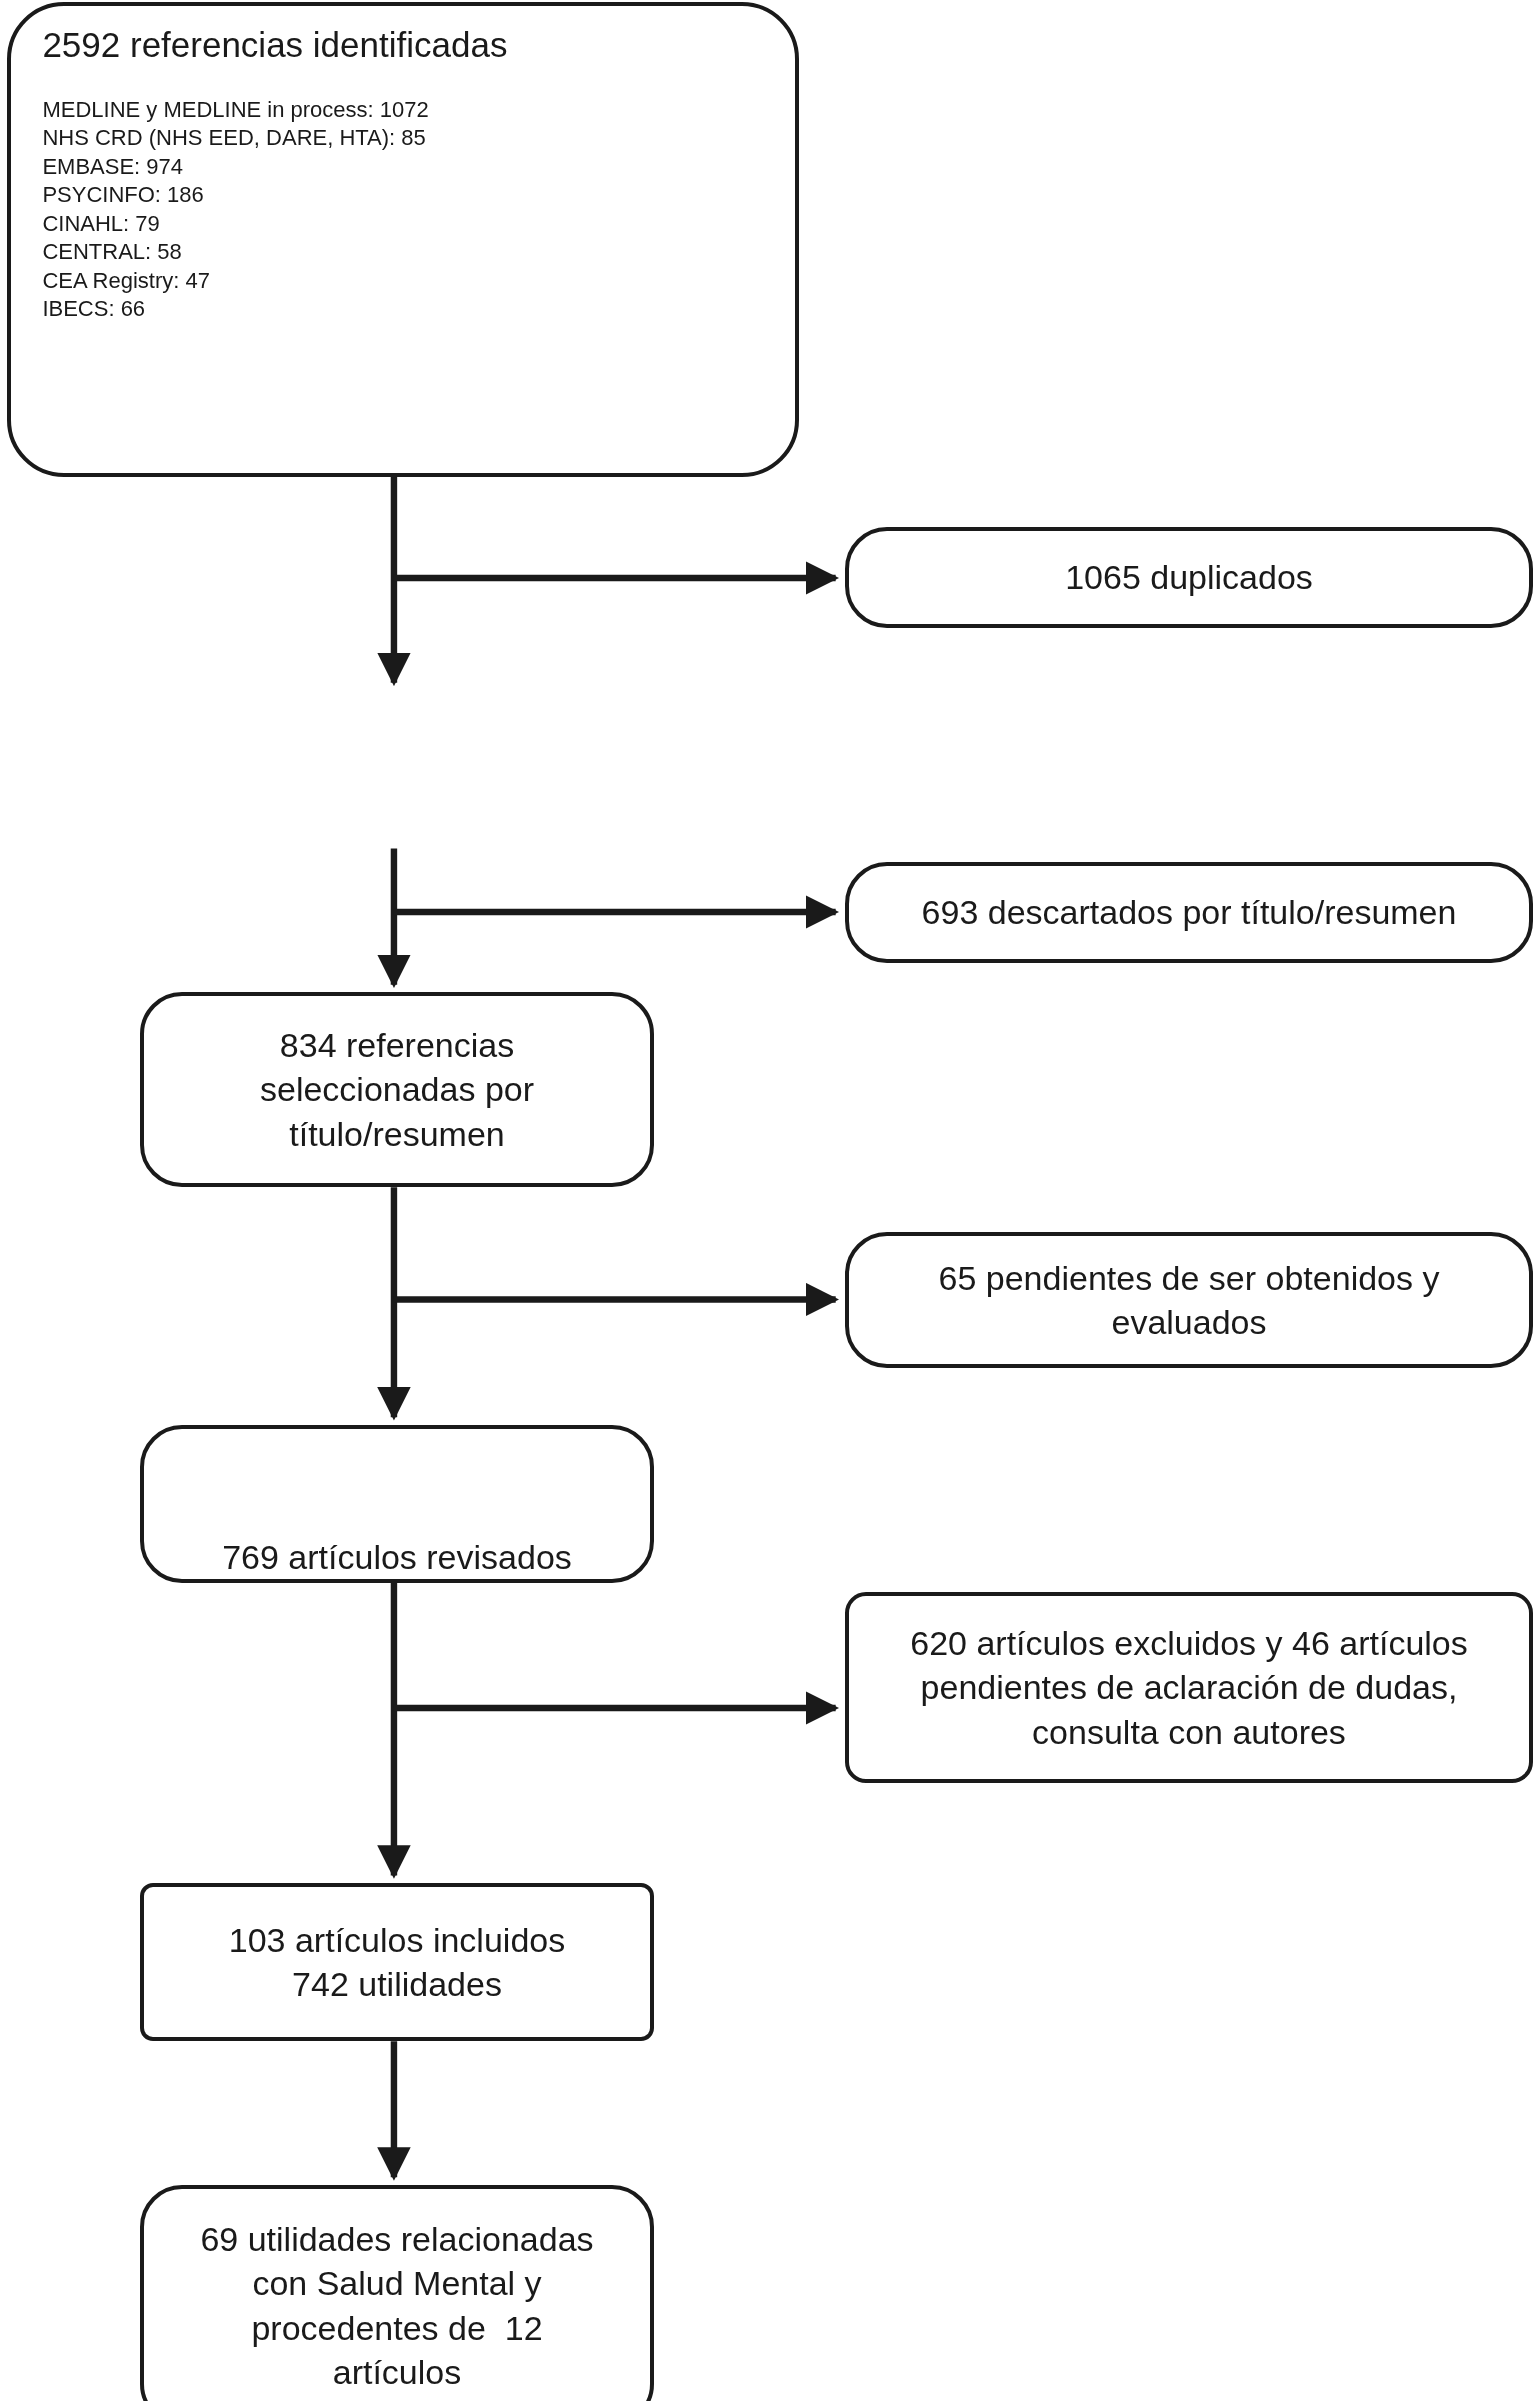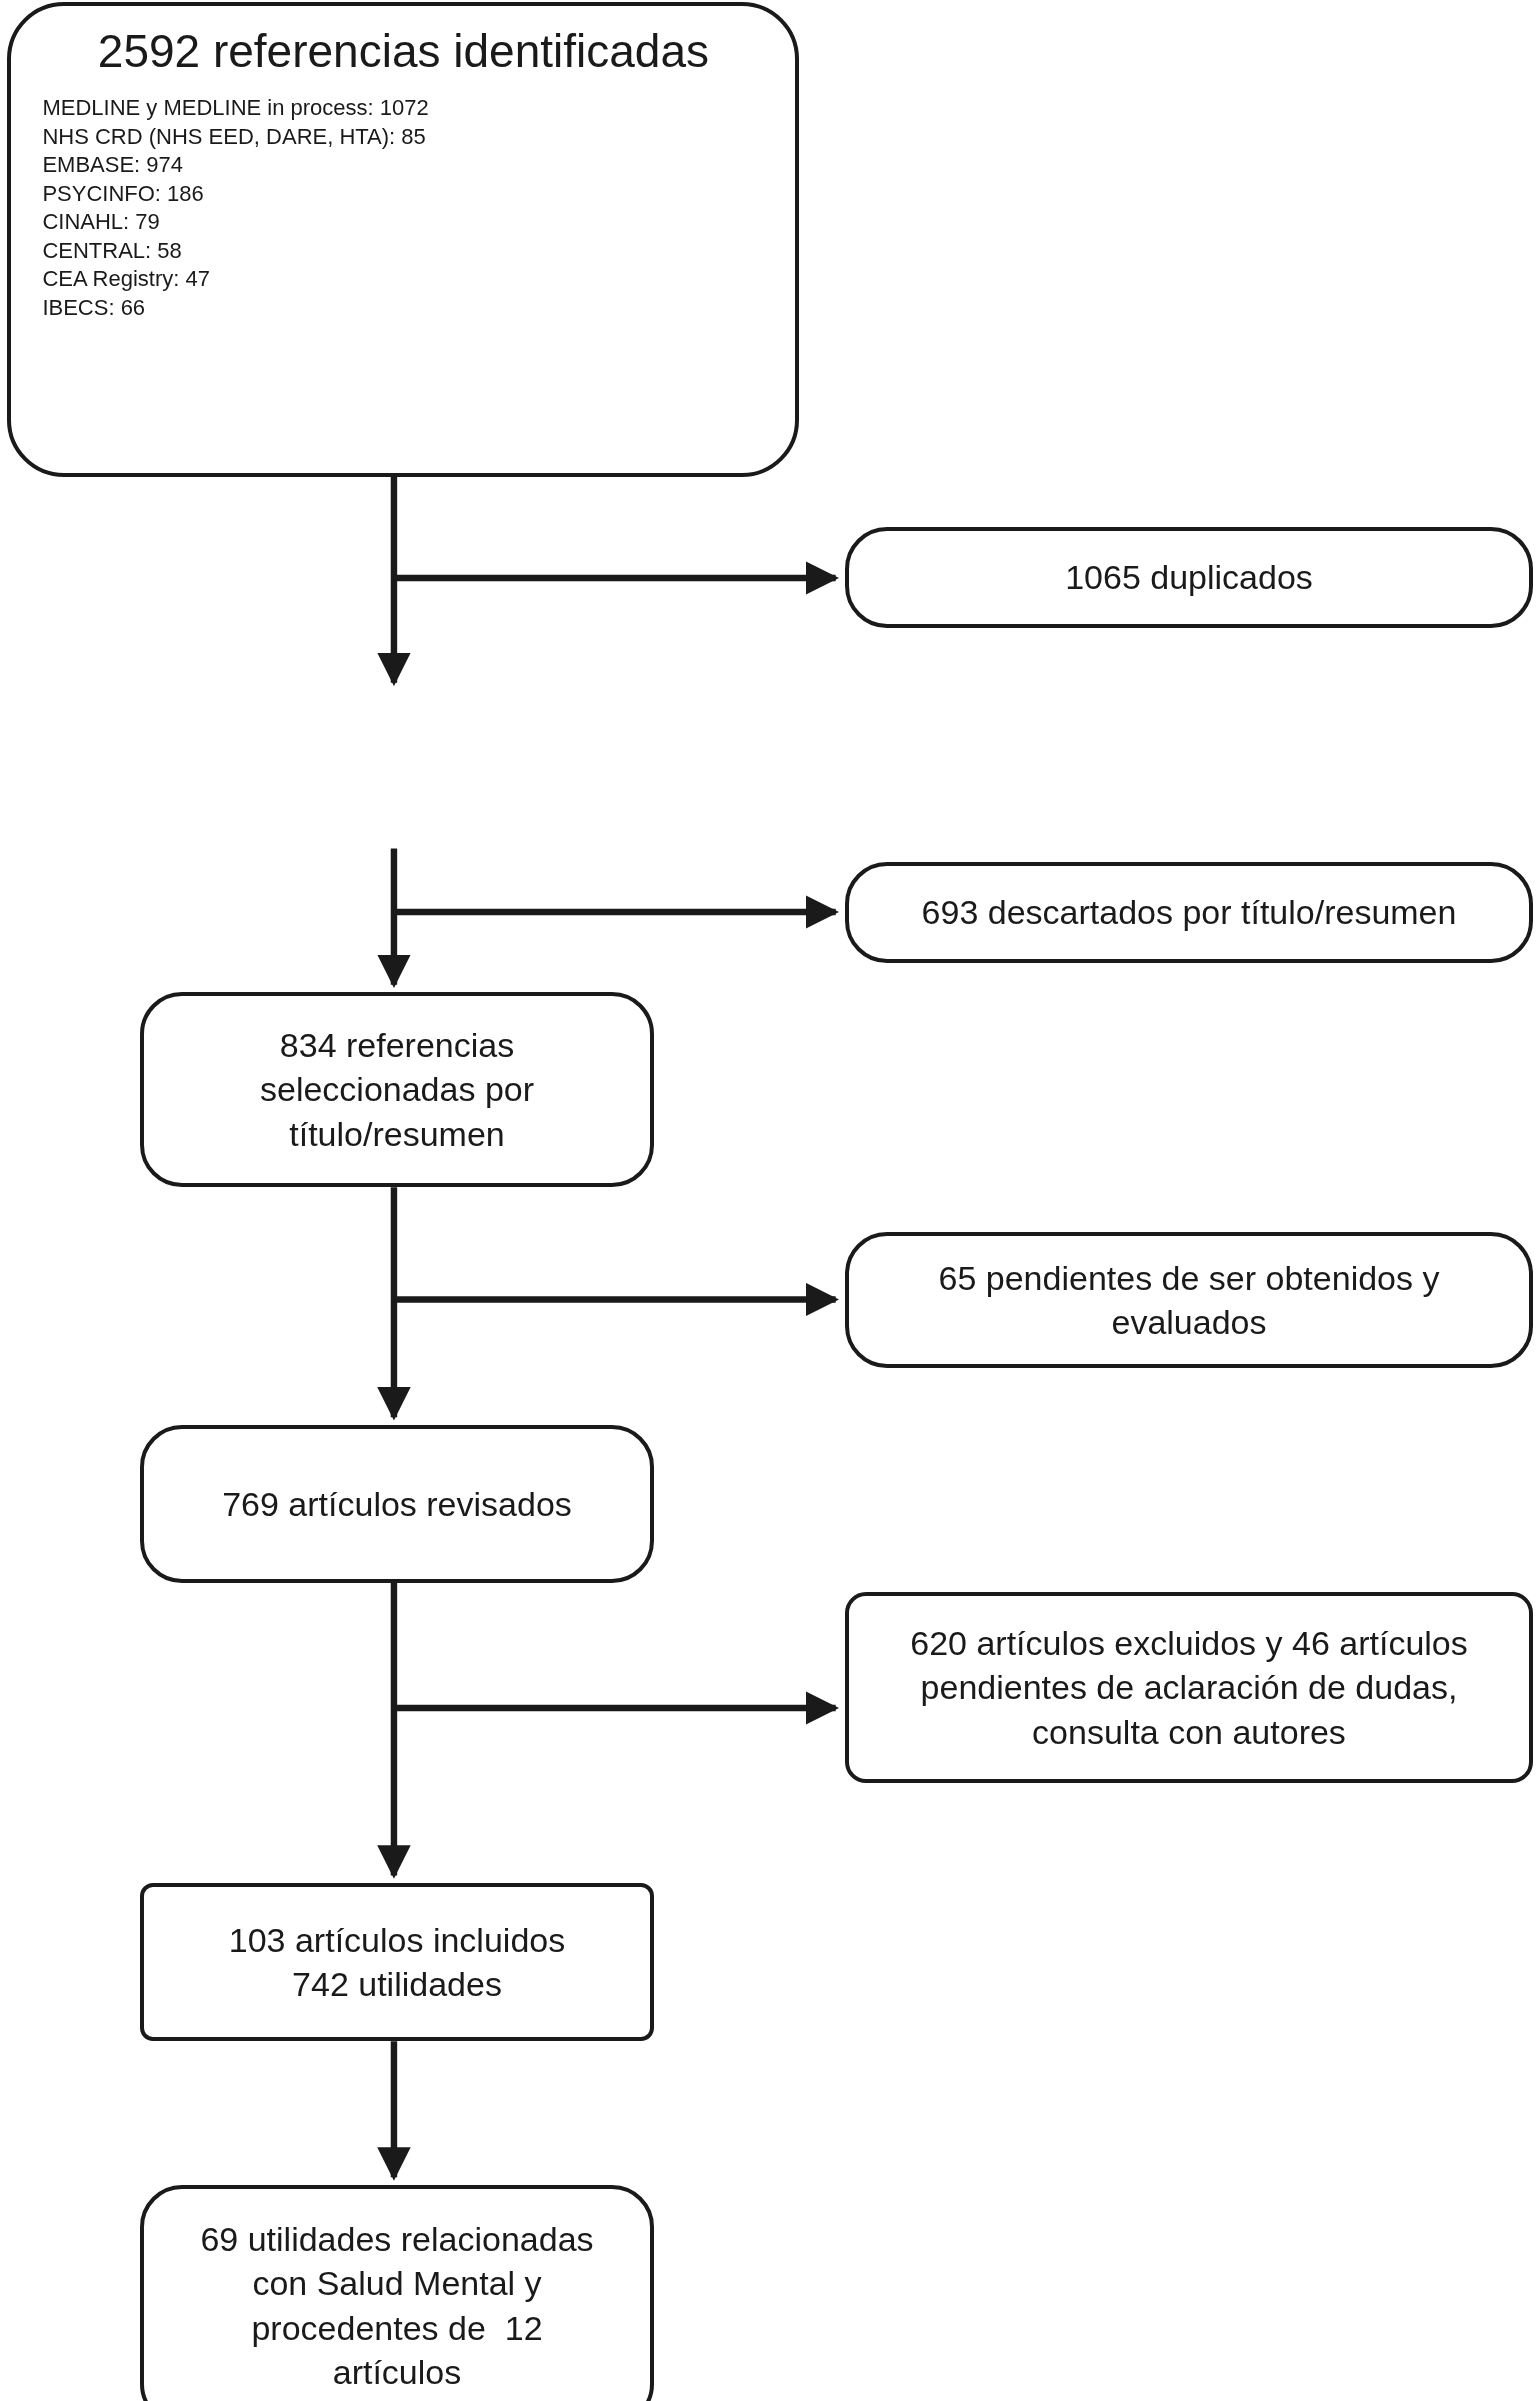--- a/index.html
+++ b/index.html
@@ -54,40 +54,40 @@
     left: 7.4px;
     top: 1.8px;
     width: 792px;
     height: 475px;
     border-radius: 57px;
     align-items: stretch;
     justify-content: flex-start;
     padding: 16.6px 31px 9.2px 31px;
   }
   #node-identified .title {
-    text-align: center;
-    font-size: 46px;
-    margin-bottom: 12px;
+    text-align: left;
+    font-size: 35px;
+    margin-bottom: 28px;
     white-space: pre;
   }
   #node-identified .sources {
     text-align: left;
     font-size: 22px;
     line-height: 1.295;
   }
 
   
   .main-node {
     left: 140px;
     width: 514px;
     font-size: 34px;
   }
   #node-nodup      { top: 690px;  height: 158px; }
   #node-screened   { top: 992px; height: 195px; }
-  #node-reviewed   { top: 1425px; height: 158px; }
+  #node-reviewed   { top: 1425px; height: 158px; justify-content: flex-end; }
   #node-included   { top: 1883px; height: 158px; border-radius: 13px; }
   #node-final      { top: 2185px; height: 241px; border-bottom-left-radius: 42px; border-bottom-right-radius: 42px; }
 
   
   .side-node {
     left: 845px;
     font-size: 34px;
   }
   #node-duplicates { top: 527px;  width: 688px; height: 101px; }
   #node-discarded  { top: 862px;  width: 688px; height: 101px; }

